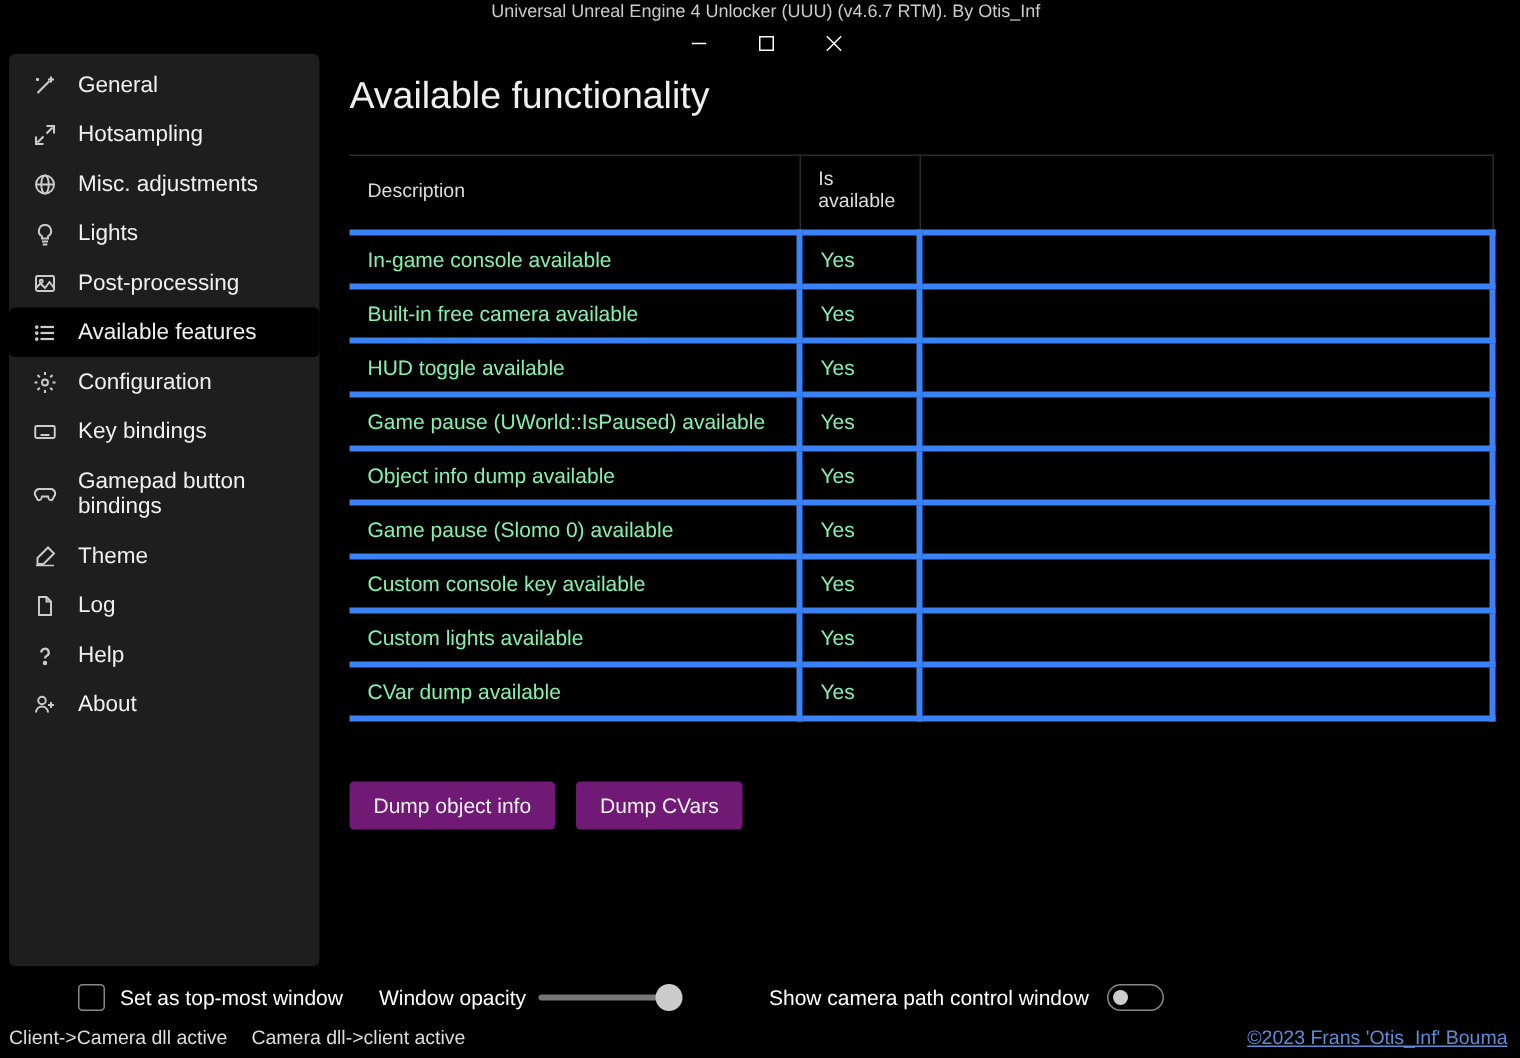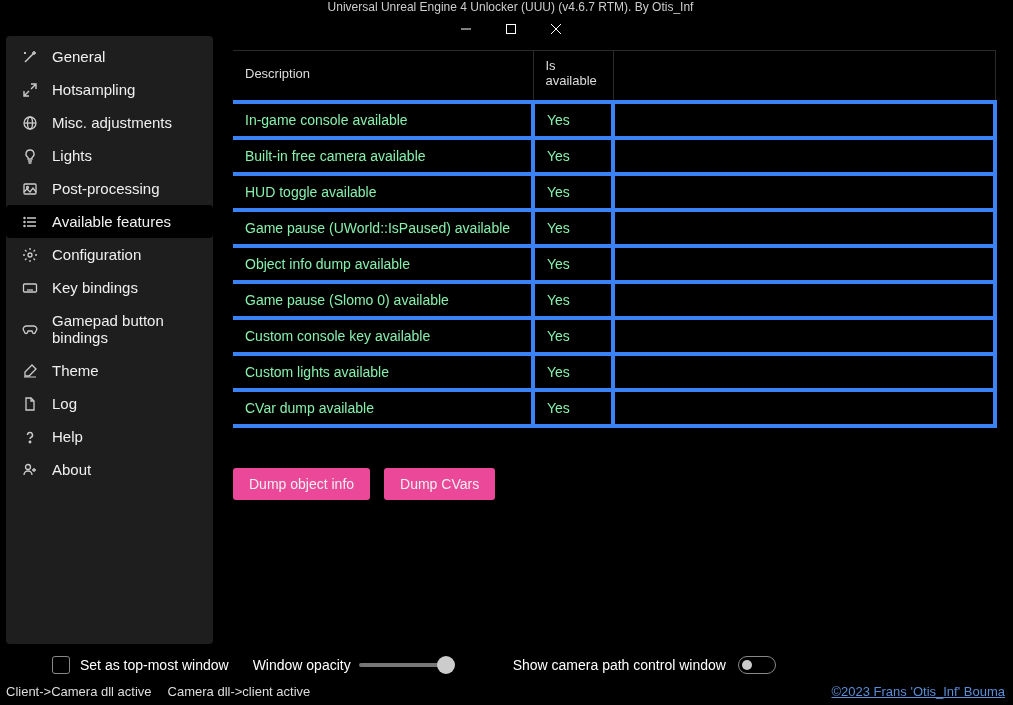--- a/index.html
+++ b/index.html
@@ -114,21 +114,21 @@
     }
     th:nth-child(2) {
       width: 80px;
     }
     .button-row {
       margin-top: 40px;
       display: flex;
       gap: 14px;
     }
     .btn {
-      background: #ec4899;
+      background: #701a75;
       color: #f0f0f0;
       border: none;
       padding: 8px 16px;
       border-radius: 3px;
       font-size: 14px;
       cursor: pointer;
     }
     .bottombar {
       display: flex;
       align-items: center;
@@ -348,20 +348,21 @@
         <span class="sidebar-icon">
           <svg viewBox="0 0 16 16" stroke="#ccc" fill="none" stroke-width="1.3">
             <circle cx="6" cy="5" r="2.5"></circle>
             <path d="M2 13c0-2.5 2-4 4-4s4 1.5 4 4M12 6v4M10 8h4"></path>
           </svg>
         </span>
         <span>About</span>
       </div>
     </div>
   <div class="content">
+    <div class="page-title">Available functionality</div>
     <table>
       <thead>
         <tr>
           <th>Description</th>
           <th>Is available</th>
           <th></th>
         </tr>
       </thead>
       <tbody id="tbody">
           <tr>

